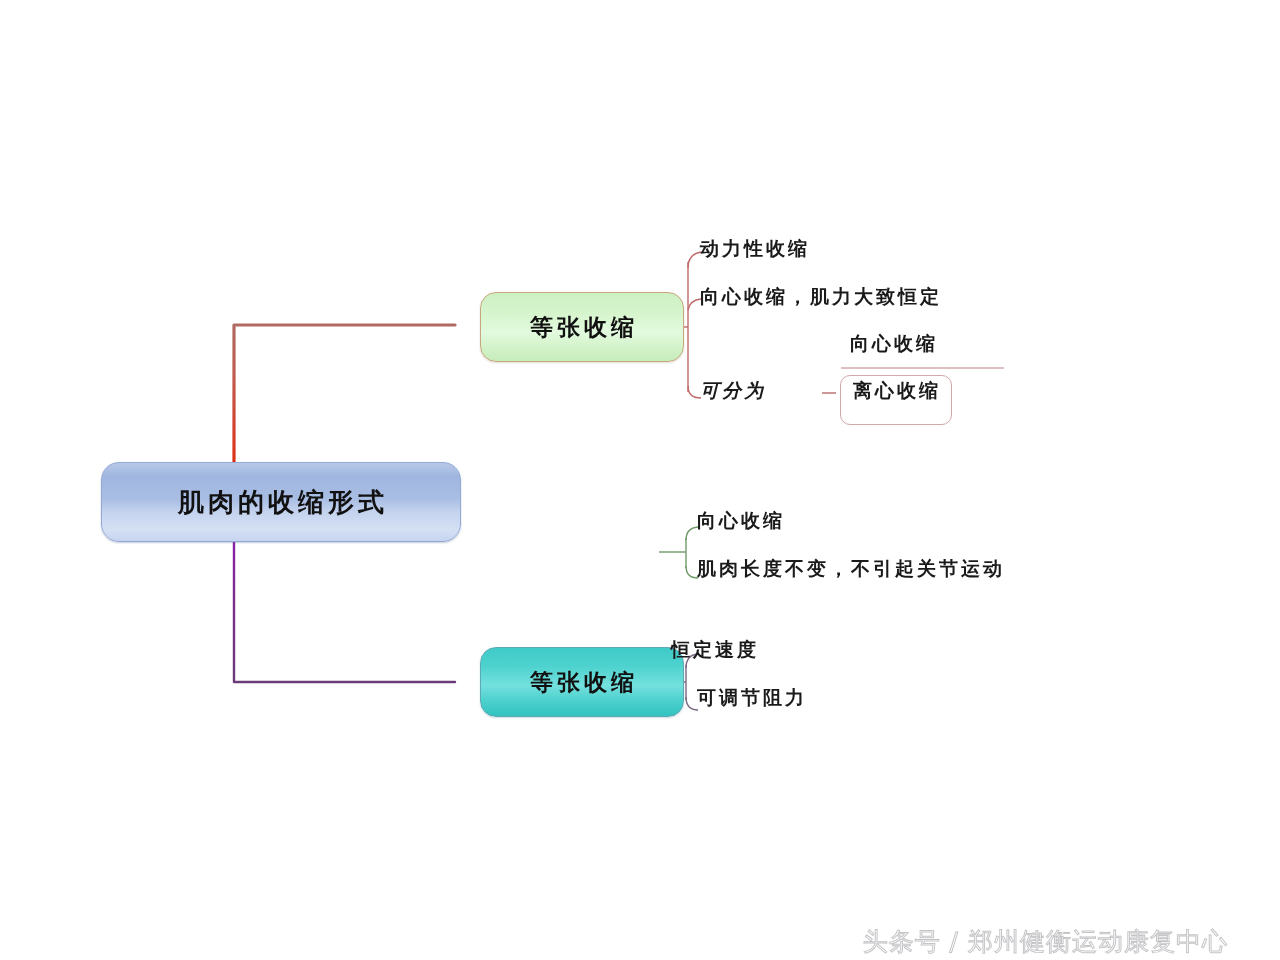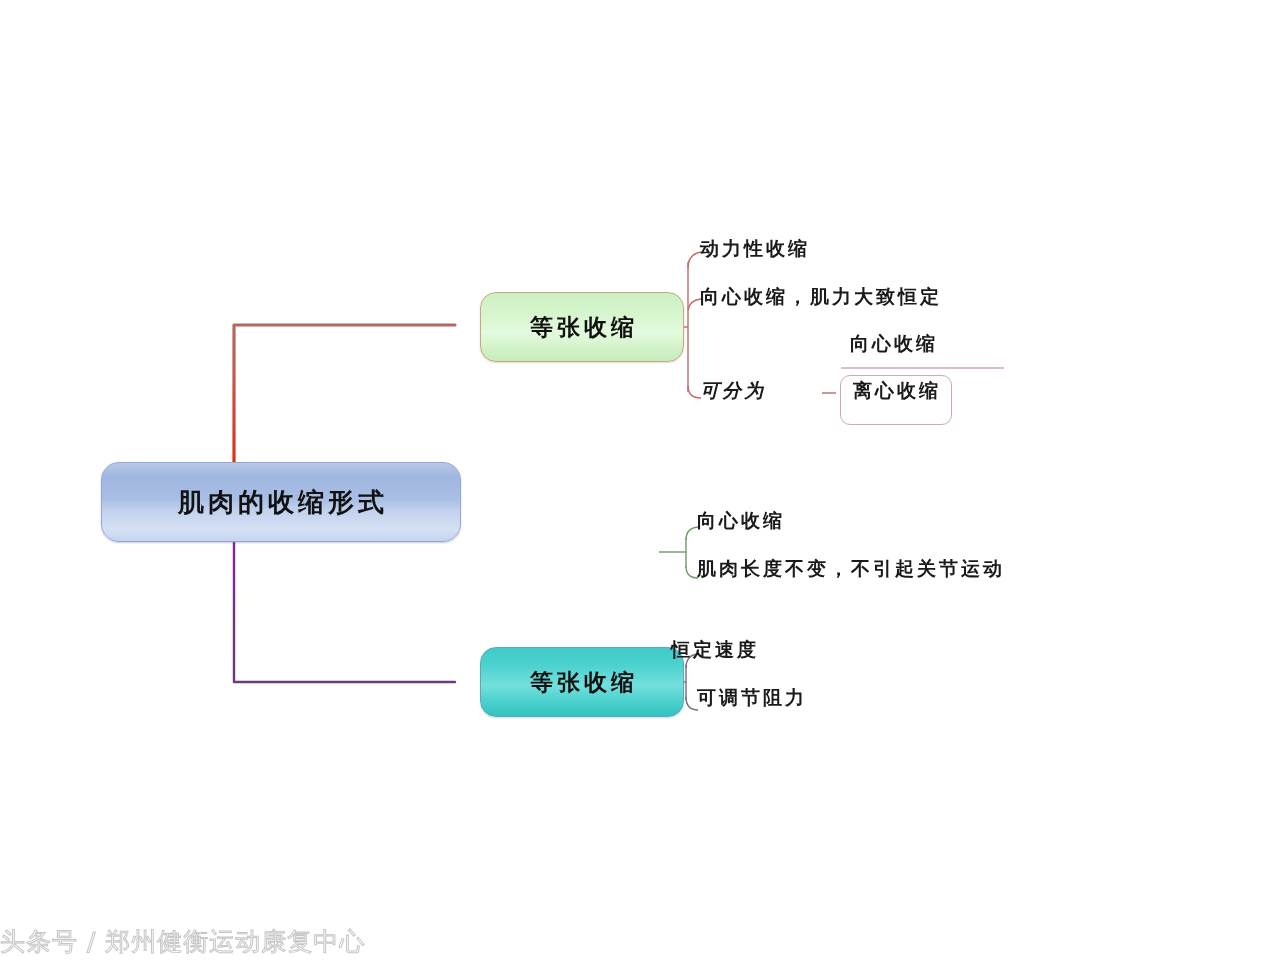--- a/index.html
+++ b/index.html
@@ -129,21 +129,21 @@
   .leaf-underlined {
     padding-bottom: 15px;
   }
 
   
   .watermark {
     position: absolute;
     left: 0;
     top: 925px;
     width: 1256px;
-    text-align: left;
+    text-align: right;
     padding-right: 28px;
     box-sizing: border-box;
     font-family: "DejaVu Sans", "Liberation Sans", sans-serif;
     font-size: 25px;
     letter-spacing: 1px;
     color: rgba(255,255,255,0.0);
     -webkit-text-stroke: 1px rgba(150,150,155,0.55);
     text-shadow: 0 0 0 rgba(0,0,0,0);
   }
 </style>

